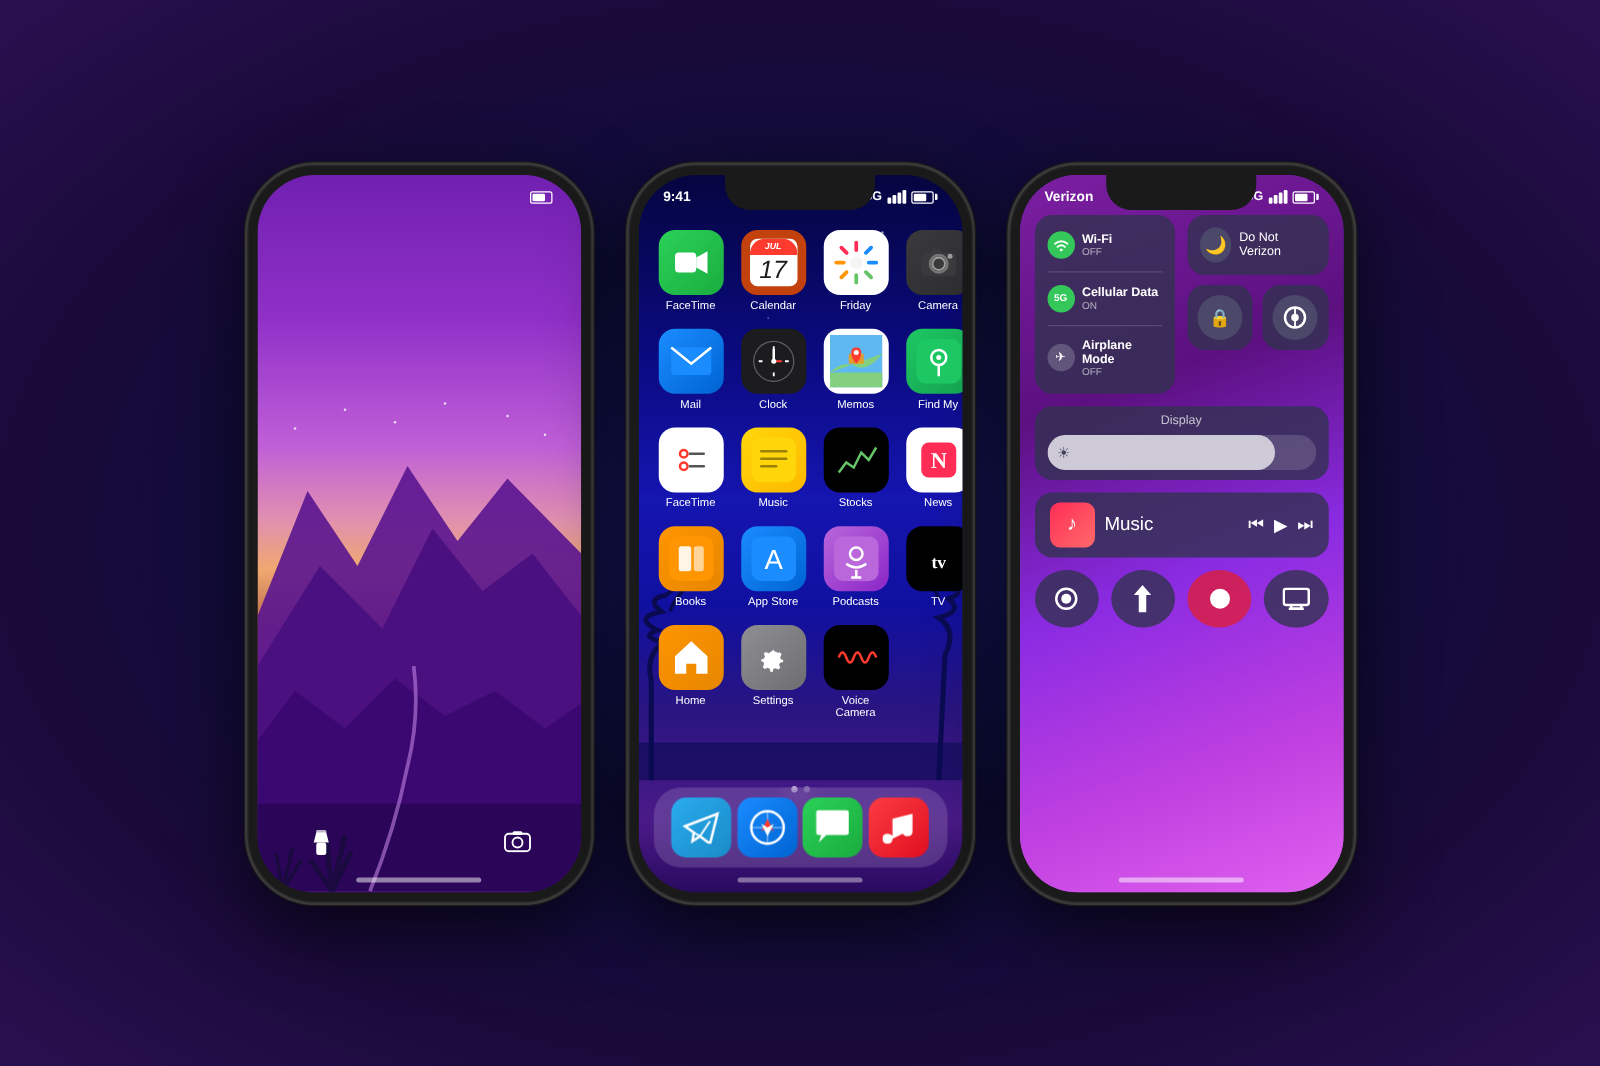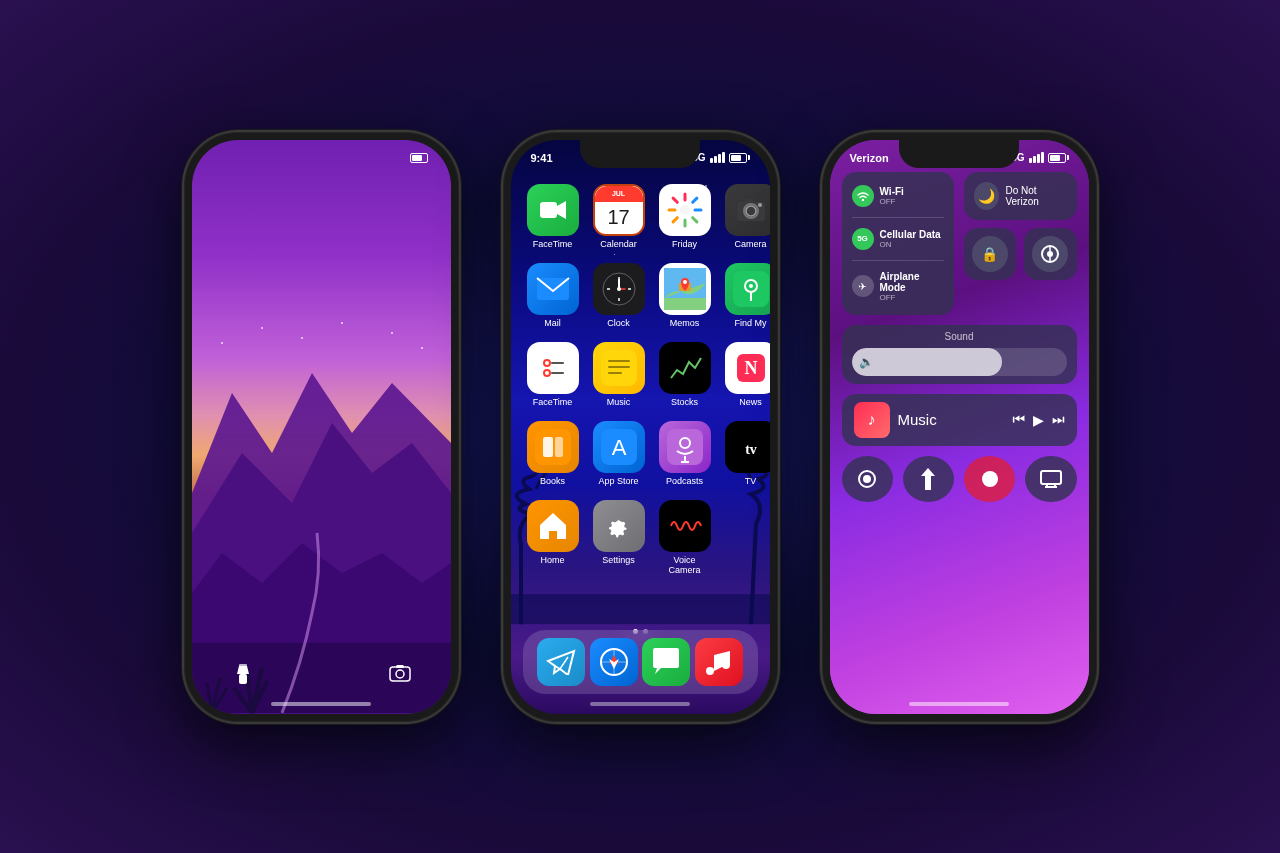--- a/index.html
+++ b/index.html
@@ -11,21 +11,21 @@
       align-items: center;
       justify-content: center;
       font-family: -apple-system, BlinkMacSystemFont, 'SF Pro Display', 'Helvetica Neue', sans-serif;
       overflow: hidden;
     }
 
     .phones-container {
       display: flex;
       align-items: center;
       justify-content: center;
-      gap: 44px;
+      gap: 30px;
       width: 100%;
       height: 100%;
       padding: 40px 60px;
     }
 
     
     .iphone {
       position: relative;
       border-radius: 54px;
       background: #1a1a1a;
@@ -433,21 +433,21 @@
       border-radius: 50%;
       display: flex;
       align-items: center;
       justify-content: center;
       font-size: 18px;
       color: white;
     }
 
     
     .facetime-icon { background: linear-gradient(135deg, #2bd158, #1aad3f); }
-    .calendar-icon { background: white; color: #ff3b30; border: 2px solid #c2410c; }
+    .calendar-icon { background: white; color: #ff3b30; border: 7px solid #c2410c; font-style: italic; }
     .camera-icon { background: linear-gradient(135deg, #3a3a3c, #2c2c2e); }
     .mail-icon { background: linear-gradient(135deg, #1a8cff, #0064d2); }
     .clock-icon { background: #2c2c2e; }
     .maps-icon { background: white; }
     .findmy-icon { background: linear-gradient(135deg, #1dc862, #15a050); }
     .reminders-icon { background: white; }
     .notes-icon { background: linear-gradient(135deg, #ffd60a, #ffb800); }
     .stocks-icon { background: black; }
     .news-icon { background: white; }
     .books-icon { background: linear-gradient(135deg, #ff9500, #e68600); }
@@ -985,28 +985,28 @@
                     <circle cx="10" cy="10" r="8" fill="none" stroke="white" stroke-width="2"></circle>
                     <line x1="10" y1="2" x2="10" y2="18" stroke="white" stroke-width="1.5"></line>
                     <circle cx="10" cy="10" r="3" fill="white"></circle>
                   </svg>
                 </div>
               </div>
             </div>
           </div>
         </div>
 
-
         <div class="cc-slider-section" style="position:relative;z-index:5;margin-top:10px;">
-          <div class="cc-slider-title">Sound</div>
+          <div class="cc-slider-title">Display</div>
           <div class="cc-slider">
-            <div class="cc-slider-fill" style="width:70%;"></div>
-            <div class="cc-slider-icon">🔈</div>
-          </div>
-        </div>
+            <div class="cc-slider-fill" style="width:85%;"></div>
+            <div class="cc-slider-icon">☀</div>
+          </div>
+        </div>
+
 
         <div class="cc-music" style="position:relative;z-index:5;">
           <div class="cc-music-icon">♪</div>
           <div class="cc-music-title">Music</div>
           <div class="cc-music-controls">
             <span>⏮</span>
             <span>▶</span>
             <span>⏭</span>
           </div>
         </div>

